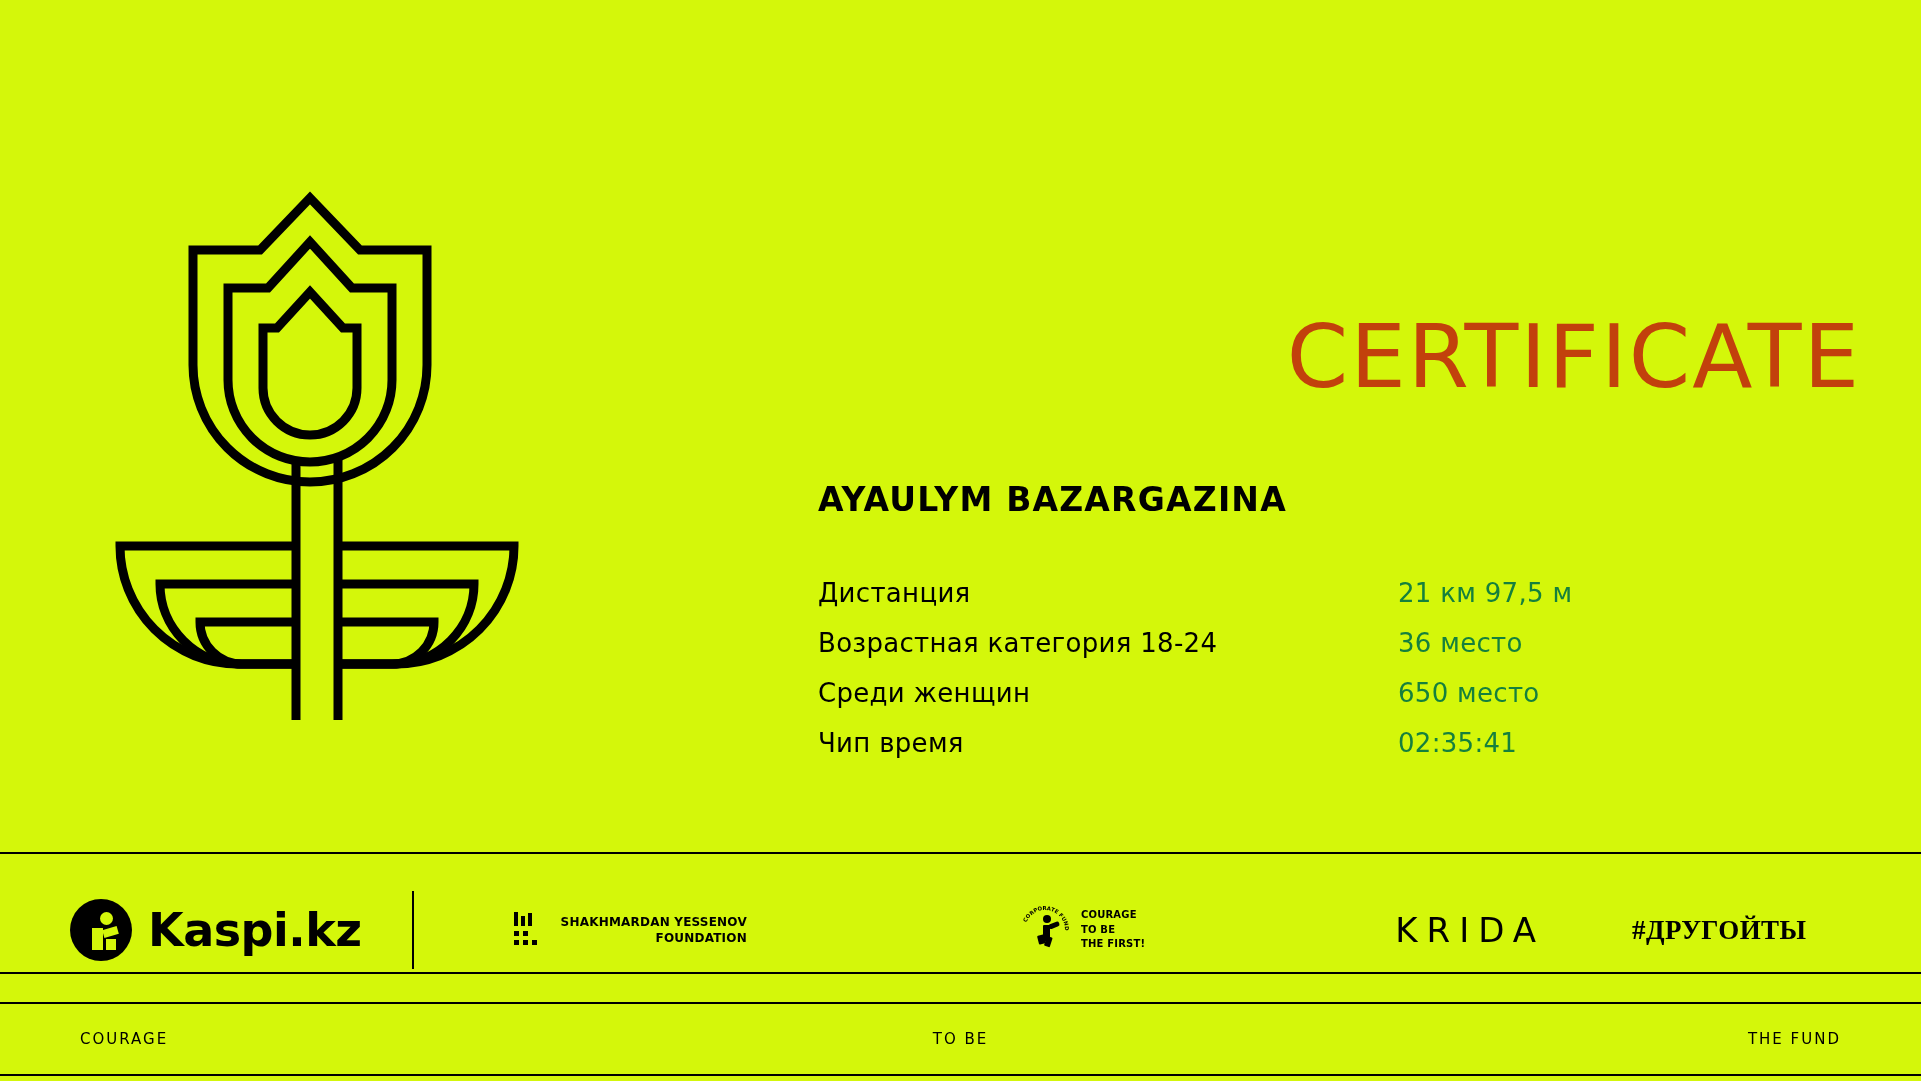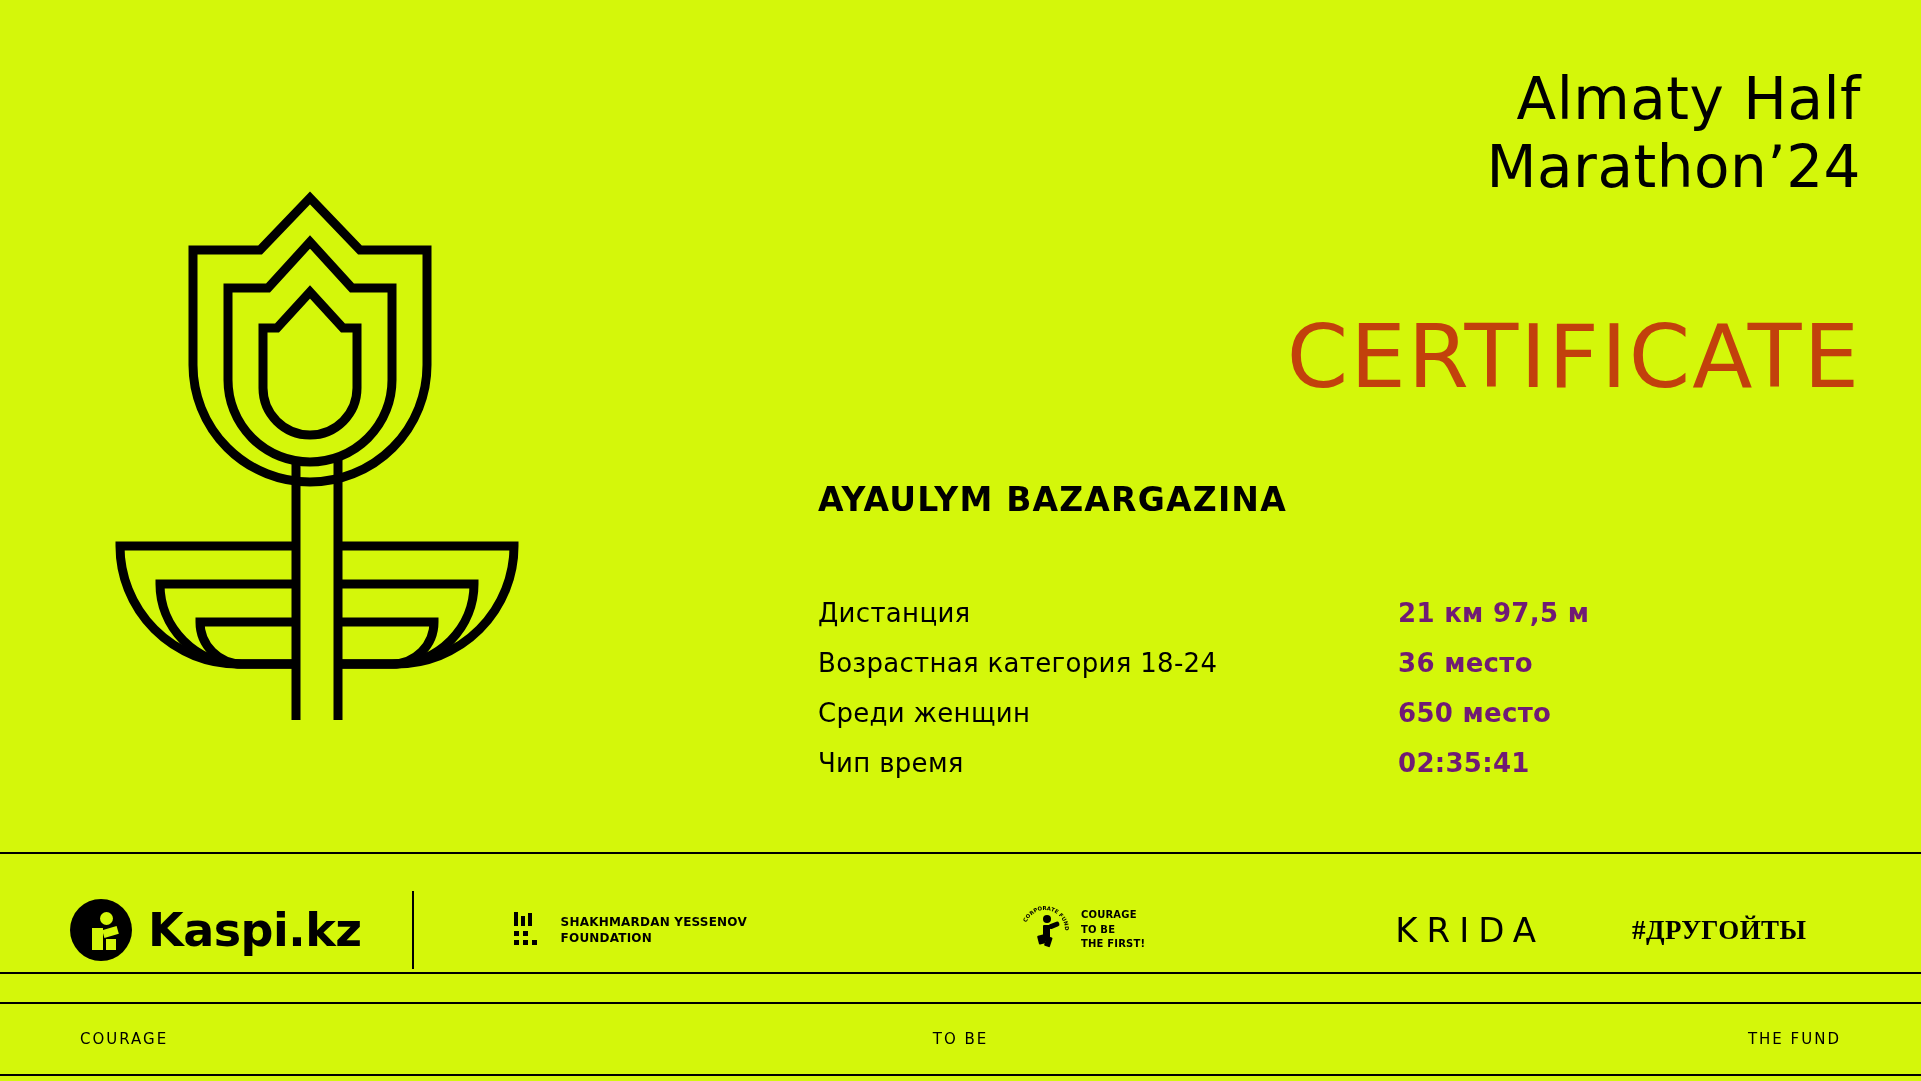--- a/index.html
+++ b/index.html
@@ -84,37 +84,36 @@
 
   
   .stats {
     position: absolute;
     left: 818px;
     top: 578px;
     width: 880px;
   }
   .stats-row {
     display: flex;
-    align-items: flex-end;
+    align-items: flex-start;
     height: 50px;
   }
   .stats-label {
     width: 580px;
     font-family: "DejaVu Sans", sans-serif;
     font-size: 26px;
     letter-spacing: 0.3px;
     color: #000;
   }
   .stats-value {
     flex: 1;
     font-family: "DejaVu Sans", sans-serif;
     font-size: 26px;
     letter-spacing: 0.3px;
-    color: #701a75;
-    font-weight: bold;
+    color: #15803d;
   }
 
   
   .hr {
     position: absolute;
     left: 0;
     width: 1921px;
     height: 2px;
     background: #000;
   }
@@ -210,20 +209,21 @@
     position: absolute;
     background: #000;
     display: block;
   }
   .yessenov-text {
     font-family: "DejaVu Sans", sans-serif;
     font-size: 12px;
     font-weight: bold;
     line-height: 1.35;
     letter-spacing: 0.2px;
+    text-align: right;
   }
 
   .corpfund {
     display: flex;
     align-items: center;
     margin-left: 270px;
   }
   .corpfund-badge {
     width: 56px;
     height: 56px;
@@ -310,24 +310,20 @@
 
           <path d="M278 386 H 454 a 118 118 0 0 1 -118 118 H 278"></path>
 
           <path d="M278 424 H 414 a 80 80 0 0 1 -80 80 H 278"></path>
 
           <path d="M278 462 H 374 a 42 42 0 0 1 -42 42 H 278"></path>
         </g>
       </svg>
     </div>
 
-    <div class="event-title">
-      <div>Almaty Half</div>
-      <div>Marathon’24</div>
-    </div>
 
     <div class="cert-word">CERTIFICATE</div>
 
     <div class="runner-name">AYAULYM BAZARGAZINA</div>
 
     <div class="stats">
       <div class="stats-row">
         <div class="stats-label">Дистанция</div>
         <div class="stats-value">21 км 97,5 м</div>
       </div>

